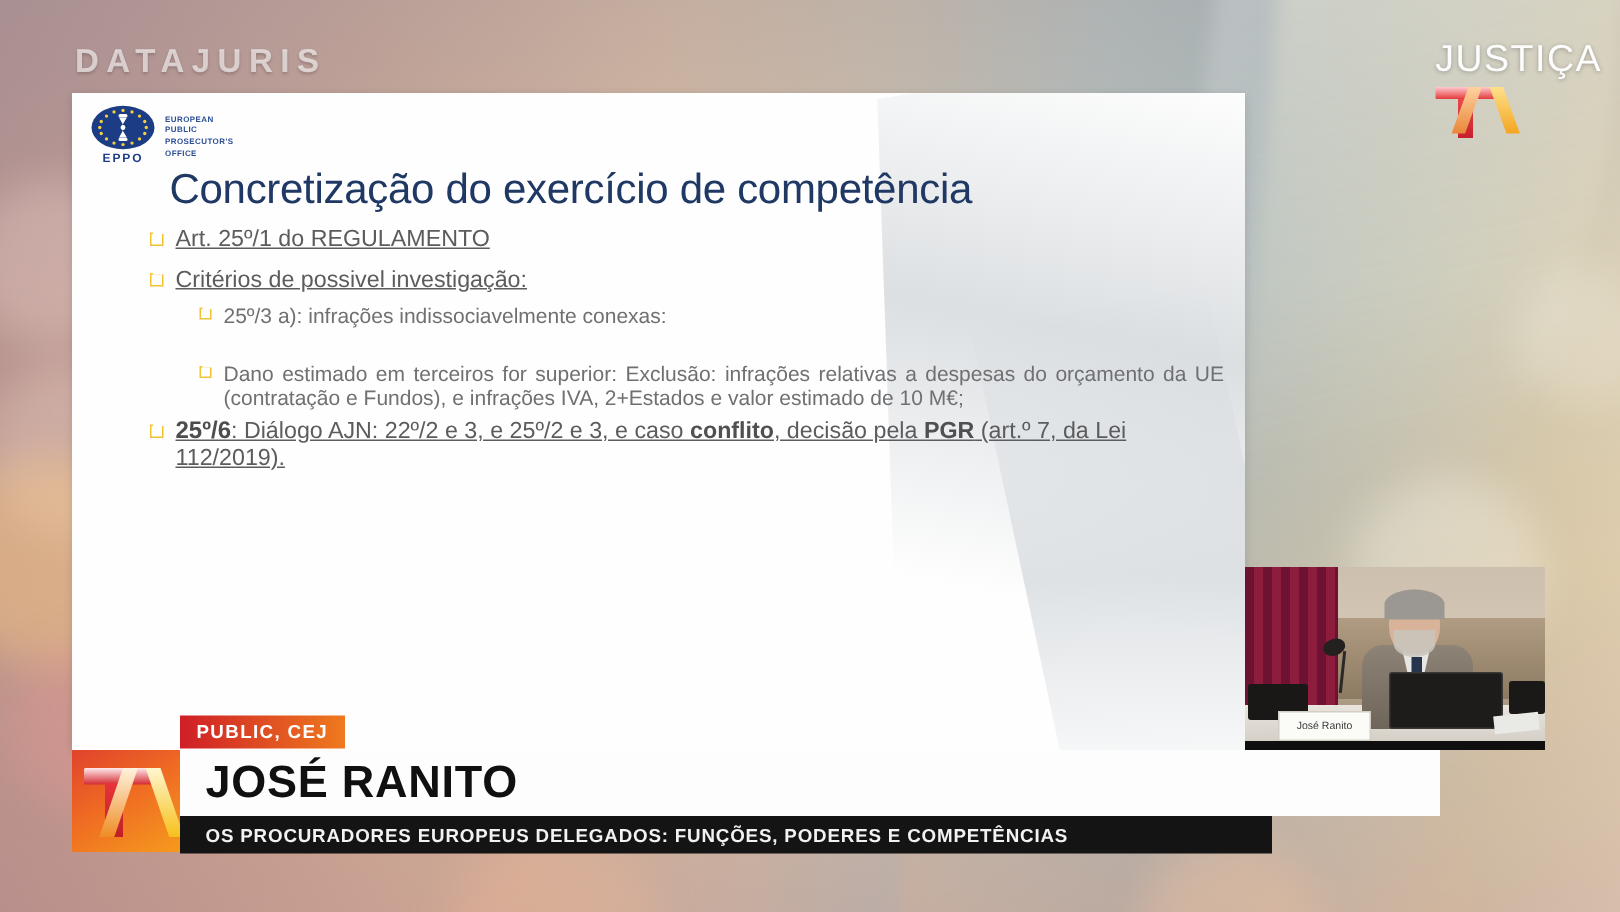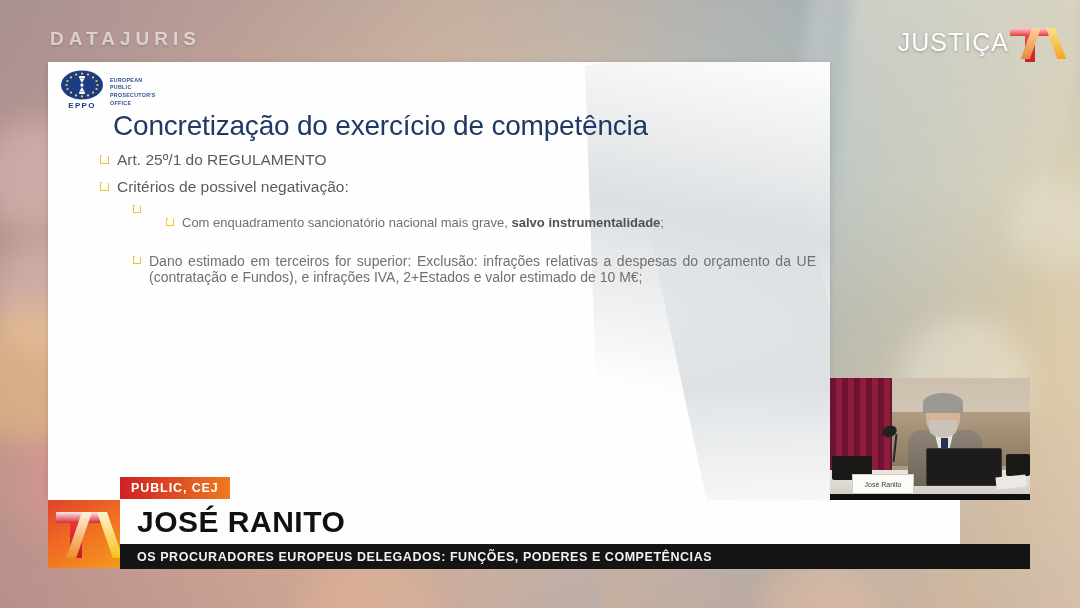--- a/index.html
+++ b/index.html
@@ -55,27 +55,27 @@
   }
   .sw3 {
     left:600px; top:420px; width:380px; height:200px;
     background:linear-gradient(15deg, rgba(255,180,120,.35), rgba(255,255,255,0) 70%);
     border-radius:60% 0 0 0;
   }
 
   
   #datajuris {
     position:absolute; left:50px; top:28px;
-    font-size:19px; font-weight:bold; letter-spacing:5px;
+    font-size:22px; font-weight:bold; letter-spacing:5px;
     color:rgba(255,255,255,.62);
     text-shadow:0 1px 2px rgba(90,70,70,.35);
   }
   #justica-bug {
     position:absolute; right:12px; top:25px;
-    display:flex; align-items:center; gap:1px;
+    display:flex; align-items:flex-start; gap:1px;flex-direction:column;
   }
   #justica-bug .word {
     font-size:25px; letter-spacing:1px; color:#fdfdfd;
     text-shadow:0 1px 3px rgba(80,80,80,.45);
   }
   .ta-wordmark { position:relative; width:58px; height:34px; }
   .ta-wordmark .t {
     position:absolute; left:0; top:3px; width:40px; height:8px;
     background:linear-gradient(180deg,#ffc9cf,#e33b3b);
     border-radius:1px;
@@ -145,21 +145,21 @@
   .mk i {
     display:block; width:9px; height:9px;
     border:1.6px solid #f0c234; background:#fefefe;
   }
   .mk i:after {
     content:""; position:absolute; left:1.5px; top:-1.5px;
     width:9px; height:2px; background:#fefefe;
   }
   .txt { color:#6f7072; }
   .l1 { margin-left:0px;   font-size:15.5px; margin-bottom:5px; }
-  .l1 .txt { color:#5b5c5e; font-size:15.5px; }
+  .l1 .txt { color:#5b5c5e; font-size:15.5px;text-decoration:underline; }
   .l2 { margin-left:33px;  font-size:14px;   margin-bottom:3px; }
   .l3 { margin-left:66px;  font-size:13px;   margin-bottom:3px; }
   .l2 .mk i, .l3 .mk i { width:8px; height:8px; }
   .l2 .mk { top:3px; } .l3 .mk { top:3px; }
   .just { text-align:justify; }
   b.bd { color:#4f5052; font-weight:bold; }
   .final { font-size:14px; margin-top:6px; }
   .final b.big { font-size:16px; color:#4c4d4f; }
 
   
@@ -280,21 +280,21 @@
   }
   #name-bar {
     position:absolute; left:120px; top:500px; width:840px; height:44px;
     background:#fdfdfd; display:flex; align-items:center;
   }
   #name-bar .nm {
     margin-left:17px; font-size:30px; font-weight:bold;
     letter-spacing:.5px; color:#101010;
   }
   #topic-bar {
-    position:absolute; left:120px; top:544px; width:910px; height:25px;
+    position:absolute; left:120px; top:544px; width:728px; height:25px;
     background:#141414; display:flex; align-items:center;
   }
   #topic-bar .tp {
     margin-left:17px; font-size:12.5px; font-weight:bold;
     letter-spacing:.55px; color:#f2f2f2;
   }
 </style>
 </head>
 <body>
 
@@ -380,44 +380,45 @@
         </span>
       <span class="txt">Art. 25º/1 do REGULAMENTO</span>
     </div>
 
 
 
     <div class="li l1" style="margin-top:9px">
       <span class="mk">
           <i></i>
         </span>
-      <span class="txt">Critérios de possivel negativação:</span>
+      <span class="txt">Critérios de possivel investigação:</span>
     </div>
 
 
     <div class="li l2" style="margin-top:6px">
       <span class="mk">
           <i></i>
         </span>
-    </div>
-
-    <div class="li l3" style="margin-top:5px">
-      <span class="mk">
-          <i></i>
-        </span>
-      <span class="txt"><span>Com enquadramento sancionatório nacional mais grave, </span><b class="bd">salvo instrumentalidade</b><span>;</span></span>
-    </div>
+      <span class="txt">25º/3 a): infrações  indissociavelmente conexas:</span>
+    </div>
+
 
     <div class="li l2 just" style="margin-top:23px">
       <span class="mk">
           <i></i>
         </span>
       <span class="txt">Dano estimado em terceiros for superior: Exclusão: infrações relativas a despesas do orçamento da UE (contratação e Fundos), e infrações IVA, 2+Estados e valor estimado de 10 M€;</span>
     </div>
 
+    <div class="li l1 final">
+      <span class="mk">
+          <i></i>
+        </span>
+      <span class="txt"><b class="big">25º/6</b><span>: Diálogo AJN: 22º/2 e 3, e 25º/2 e 3, e caso </span><b class="bd">conflito</b><span>, decisão pela </span><b class="bd">PGR</b><span> (art.º 7, da Lei 112/2019).</span></span>
+    </div>
 
   </div>
 </div>
 
 <div id="pip">
   <div class="pip-wall"></div>
   <div class="pip-curtain"></div>
   <div class="pip-panel"></div>
   <div class="pip-desk"></div>
   <div class="pip-person">

